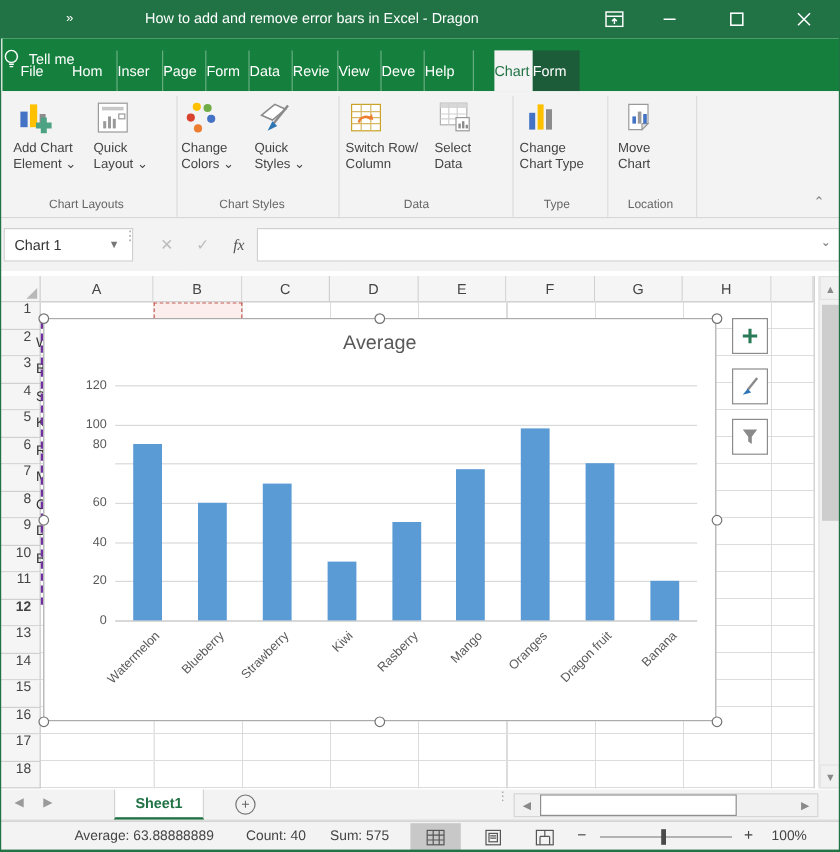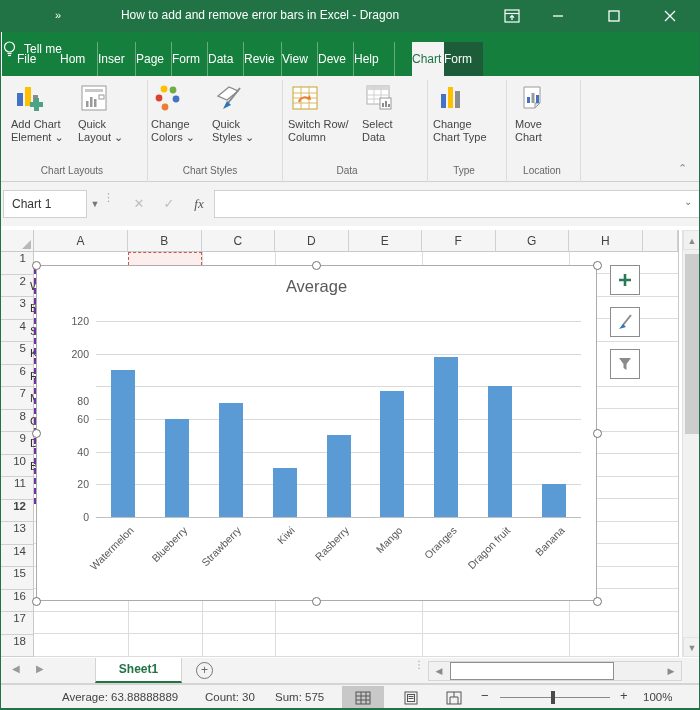--- a/index.html
+++ b/index.html
@@ -22,21 +22,21 @@
 
 .ribbon{left:0;top:76px;width:700px;height:106px;background:#f3f3f3;border-bottom:1px solid #d2d0ce}
 .rbtn{top:6px;display:flex;flex-direction:column;align-items:flex-start;position:absolute;cursor:pointer;color:#444}
 .rbtn .lbl{font-size:11px;line-height:13px;text-align:center;white-space:nowrap}
 .rbtn svg{margin-bottom:4px}
 .rsep{top:4px;width:1px;height:158px;background:#dcdcdc;position:absolute;height:154px}
 .rgroup{top:89px;font-size:10px;color:#666;position:absolute;text-align:center;white-space:nowrap}
 .collapse{left:678px;top:86px;color:#888;font-size:11px;cursor:pointer;position:absolute}
 
 .fbar{left:0;top:182px;width:700px;height:44px;background:#f3f3f3}
-.namebox{left:3px;top:8px;width:84px;height:28px;background:#fff;border:1px solid #d0d0d0;font-size:12px;color:#333;line-height:26px;padding-left:8px}
+.namebox{left:3px;top:8px;width:108px;height:28px;background:#fff;border:1px solid #d0d0d0;font-size:12px;color:#333;line-height:26px;padding-left:8px}
 .nbarrow{left:88px;top:8px;width:14px;height:28px;color:#777;font-size:9px;line-height:28px;text-align:center;cursor:pointer}
 .fdots{left:103px;top:12px;color:#a0a0a0;font-size:11px;letter-spacing:0;line-height:7px;text-align:center;width:8px;cursor:pointer}
 .fx-x{left:126px;top:10px;width:26px;height:24px;color:#bdbdbd;font-size:13px;text-align:center;line-height:24px;cursor:pointer}
 .fx-ok{left:156px;top:10px;width:26px;height:24px;color:#bdbdbd;font-size:13px;text-align:center;line-height:24px;cursor:pointer}
 .fx-fx{left:186px;top:10px;width:26px;height:24px;color:#555;font-size:13px;font-style:italic;font-family:"Liberation Serif",serif;text-align:center;line-height:24px;cursor:pointer}
 .finput{left:214px;top:8px;width:486px;height:28px;background:#fff;border:1px solid #d0d0d0;cursor:text}
 .fexpand{left:684px;top:14px;color:#777;font-size:10px;cursor:pointer}
 
 .gridwrap{left:0;top:226px;width:700px;height:432px;background:#fff}
 .corner{left:0;top:4px;width:34px;height:22px;background:#f5f5f5;border-right:1px solid #c9c9c9;border-bottom:1px solid #c9c9c9;position:absolute}
@@ -59,21 +59,21 @@
 .gline{position:absolute;left:59px;width:485px;height:1px;background:#d9d9d9}
 .gline.axis{background:#bfbfbf}
 .ytick{position:absolute;width:38px;text-align:right;font-size:10.5px;color:#595959}
 .bar{position:absolute;width:24px;cursor:pointer}
 .xlab{position:absolute;font-size:10.5px;color:#595959;white-space:nowrap;transform:rotate(-45deg);transform-origin:100% 0;cursor:pointer}
 .handle{position:absolute;width:9px;height:9px;background:#fff;border:1.5px solid #737373;border-radius:50%;z-index:6;cursor:pointer}
 .cbtn{left:610px;width:30px;height:30px;background:#fff;border:1px solid #8c8c8c;position:absolute;z-index:6;display:flex;align-items:center;justify-content:center;cursor:pointer}
 
 .sheetbar{left:0;top:658px;width:700px;height:26px;background:#f3f3f3;border-bottom:1px solid #d4d4d4}
 .snav{top:5px;color:#9a9a9a;font-size:10px;position:absolute;cursor:pointer}
-.stab{left:95px;top:0;width:87px;height:25px;background:#fff;border-left:1px solid #d4d4d4;border-right:1px solid #d4d4d4;border-bottom:2px solid #217346;color:#217346;font-weight:bold;font-size:12px;text-align:center;line-height:23px;position:absolute;cursor:pointer}
+.stab{left:95px;top:0;width:75px;height:25px;background:#fff;border-left:1px solid #d4d4d4;border-right:1px solid #d4d4d4;border-bottom:2px solid #217346;color:#217346;font-weight:bold;font-size:12px;text-align:center;line-height:23px;position:absolute;cursor:pointer}
 .addsheet{left:196px;top:4px;width:17px;height:17px;border:1px solid #767676;border-radius:50%;color:#666;font-size:12px;text-align:center;line-height:15px;position:absolute;cursor:pointer}
 .sdots{left:414px;top:4px;color:#a0a0a0;font-size:10px;line-height:6px;text-align:center;width:8px;position:absolute}
 .hsb{left:428px;top:3px;width:254px;height:20px;background:#f1f1f1;border:1px solid #d6d6d6;position:absolute}
 .hsb .lt,.hsb .rt{top:0;width:20px;height:18px;color:#8a8a8a;font-size:9px;text-align:center;line-height:18px;position:absolute;cursor:pointer}
 .hsb .th{left:21px;top:0;width:164px;height:18px;background:#fff;border:1px solid #8f8f8f;position:absolute;cursor:pointer}
 
 .statusbar{left:0;top:684px;width:700px;height:26px;background:#f3f3f3;border-top:1px solid #d4d4d4}
 .stat{top:6px;font-size:11.5px;color:#444;position:absolute;white-space:nowrap}
 .viewbtn{top:1px;width:42px;height:23px;display:flex;align-items:center;justify-content:center;position:absolute;cursor:pointer}
 .viewbtn.sel{background:#c8c8c8}
@@ -284,23 +284,23 @@
     <div class="ctitle">Average</div>
   <div class="gline axis" style="top: 251px;"></div>
       <div class="ytick" style="left: 14px; top: 245px;">0</div>
       <div class="gline" style="top: 218.333px;"></div>
       <div class="ytick" style="left: 14px; top: 212.333px; text-align: right;">20</div>
       <div class="gline" style="top: 185.667px;"></div>
       <div class="ytick" style="left: 14px; top: 179.667px;">40</div>
       <div class="gline" style="top: 153px;"></div>
       <div class="ytick" style="left: 14px; top: 147px;">60</div>
       <div class="gline" style="top: 120.333px;"></div>
-      <div class="ytick" style="left: 14px; top: 129px;">80</div>
+      <div class="ytick" style="left: 14px; top: 98px;">80</div>
       <div class="gline" style="top: 87.6667px;"></div>
-      <div class="ytick" style="left: 14px; top: 81.6667px;">200</div>
+      <div class="ytick" style="left: 14px; top: 81.6667px;">100</div>
       <div class="gline" style="top: 55px;"></div>
       <div class="ytick" style="left: 14px; top: 49px;">120</div>
       <div class="bar" style="left: 73.9444px; top: 104px; height: 147px; background: rgb(91, 155, 213);"></div>
       <div class="xlab" style="right: 469.056px; top: 258px;">Watermelon</div>
       <div class="bar" style="left: 127.833px; top: 153px; height: 98px; background: rgb(91, 155, 213);"></div>
       <div class="xlab" style="right: 415.167px; top: 258px;">Blueberry</div>
       <div class="bar" style="left: 181.722px; top: 136.667px; height: 114.333px; background: rgb(91, 155, 213);"></div>
       <div class="xlab" style="right: 361.278px; top: 258px;">Strawberry</div>
       <div class="bar" style="left: 235.611px; top: 202px; height: 49px; background: rgb(91, 155, 213);"></div>
       <div class="xlab" style="right: 307.389px; top: 258px;">Kiwi</div>
@@ -383,21 +383,21 @@
   <div class="sdots">⋮</div>
   <div class="hsb">
     <div class="lt" style="left:0">◀</div>
     <div class="th"></div>
     <div class="rt" style="right:0">▶</div>
   </div>
 </div>
 
 <div class="statusbar abs">
   <div class="stat" style="left:62px">Average: 63.88888889</div>
-  <div class="stat" style="left:205px">Count: 30</div>
+  <div class="stat" style="left:205px">Count: 40</div>
   <div class="stat" style="left:275px">Sum: 575</div>
   <div class="viewbtn sel" style="left:342px">
     <svg width="18" height="16" viewBox="0 0 18 16">
         <rect x="2" y="2" width="14" height="12" fill="none" stroke="#555"></rect>
         <line x1="7" y1="2" x2="7" y2="14" stroke="#555"></line>
         <line x1="12" y1="2" x2="12" y2="14" stroke="#555"></line>
         <line x1="2" y1="6" x2="16" y2="6" stroke="#555"></line>
         <line x1="2" y1="10" x2="16" y2="10" stroke="#555"></line>
       </svg>
   </div>

